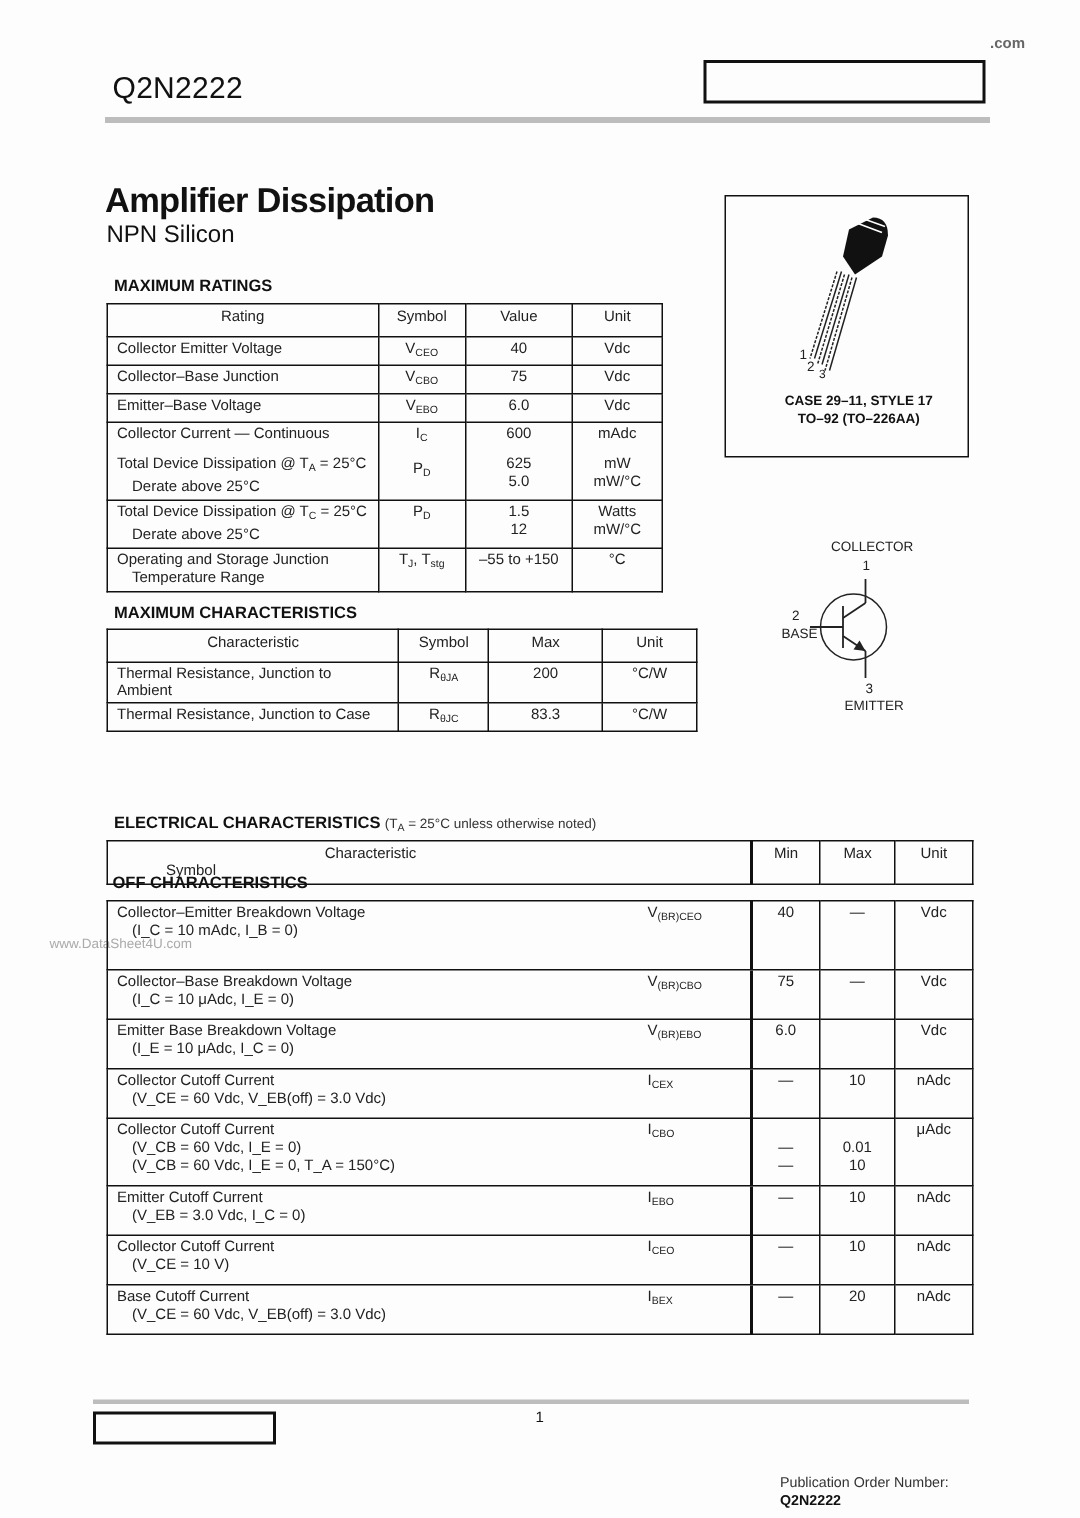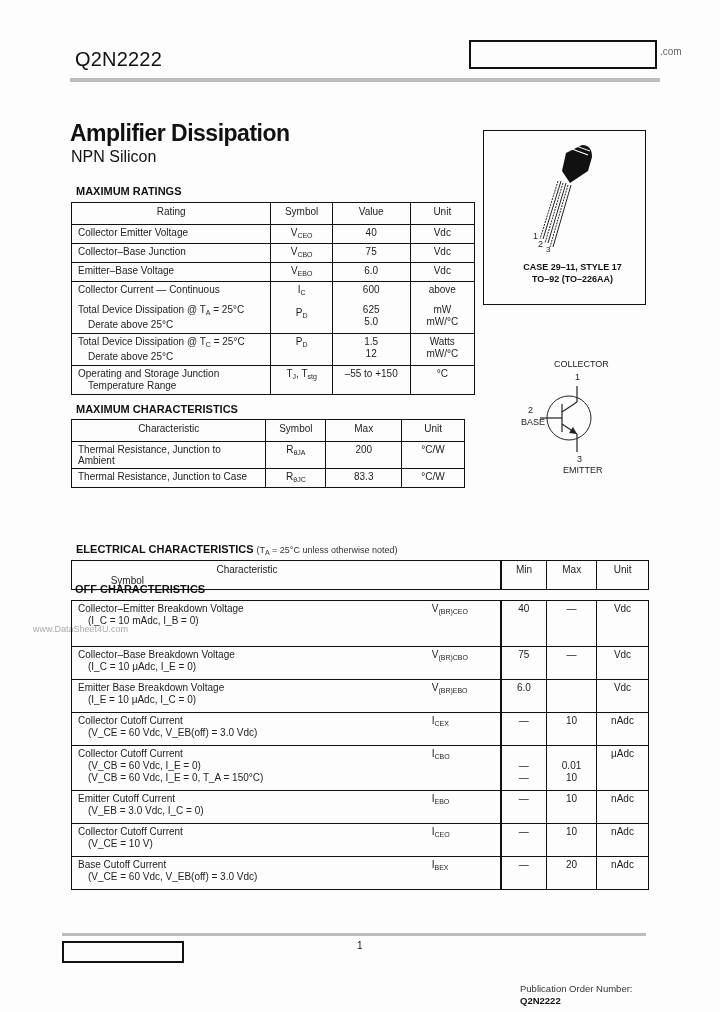--- a/index.html
+++ b/index.html
@@ -1,21 +1,21 @@
 <!DOCTYPE html>
 <html><head>
 <meta charset="utf-8">
 <style>
   html, body { margin:0; padding:0; background:#fdfdfd; }
   body { width:720px; height:1012px; position:relative; overflow:hidden;
          font-family:"Liberation Sans", sans-serif; color:#111; }
   .abs { position:absolute; }
   .part-header { left:75px; top:48px; font-size:20px; color:#111; letter-spacing:0.2px; }
   .header-box { left:469px; top:40px; width:188px; height:29px; border:2px solid #111; box-sizing:border-box; }
-  .dotcom { left:660px; top:46px; font-size:10px; color:#666; }
+  .dotcom { left:660px; top:24px; font-size:10px; color:#666;font-weight:bold; }
   .header-rule { left:70px; top:78px; width:590px; height:4px; background:#bdbdbd; }
   .title { left:70px; top:120px; font-size:23px; font-weight:bold; letter-spacing:-0.5px; }
   .subtitle { left:71px; top:148px; font-size:16px; }
   .sec-head { font-size:11px; font-weight:bold; }
   table.t { border-collapse:collapse; font-size:10px; position:absolute; }
   table.t td, table.t th { border:1px solid #111; padding:2px 6px; vertical-align:top; color:#222; }
   table.t th { font-weight:normal; text-align:center; height:15px; padding:3px 6px; }
   table.t td.c { text-align:center; }
   table.t td.l { text-align:left; }
   .outer { border:1.5px solid #111 !important; }
@@ -38,21 +38,21 @@
 
 <div class="abs part-header">Q2N2222</div>
 <div class="abs header-box"></div>
 <div class="abs dotcom">.com</div>
 <div class="abs header-rule"></div>
 
 <div class="abs title">Amplifier Dissipation</div>
 <div class="abs subtitle">NPN Silicon</div>
 
 <div class="abs sec-head" style="left:76px;top:185px;">MAXIMUM RATINGS</div>
-<table class="t outer" style="left:71px;top:202px;width:404px;">
+<table class="t outer" style="left:71px;top:202px;width:371px;">
   <colgroup>
       <col style="width:195px">
       <col style="width:60px">
       <col style="width:76px">
       <col style="width:63px">
     </colgroup>
   <tbody>
       <tr>
     <th>Rating</th>
     <th>Symbol</th>
@@ -89,21 +89,21 @@
       <span class="line" style="height:8px"></span>
       <span class="line"><span>P</span><sub>D</sub></span>
     </td>
     <td class="c">
       <span class="line">600</span>
       <span class="line" style="height:8px"></span>
       <span class="line">625</span>
       <span class="line">5.0</span>
     </td>
     <td class="c">
-      <span class="line">above</span>
+      <span class="line">mAdc</span>
       <span class="line" style="height:8px"></span>
       <span class="line">mW</span>
       <span class="line">mW/°C</span>
     </td>
   </tr>
   <tr>
     <td class="l">
       <span class="line"><span>Total Device Dissipation @ T</span><sub>C</sub><span> = 25°C</span></span>
       <span class="line ind">Derate above 25°C</span>
     </td>

